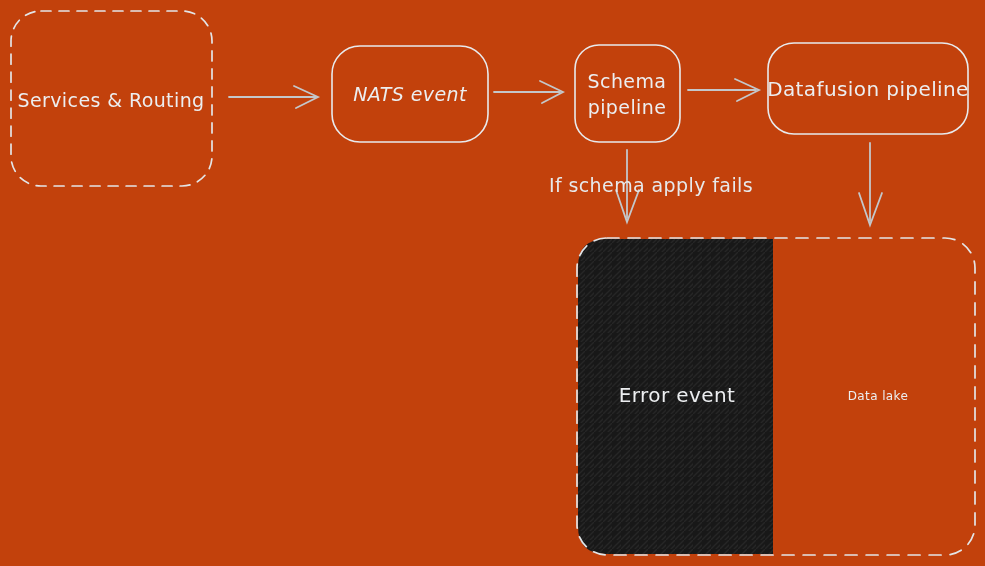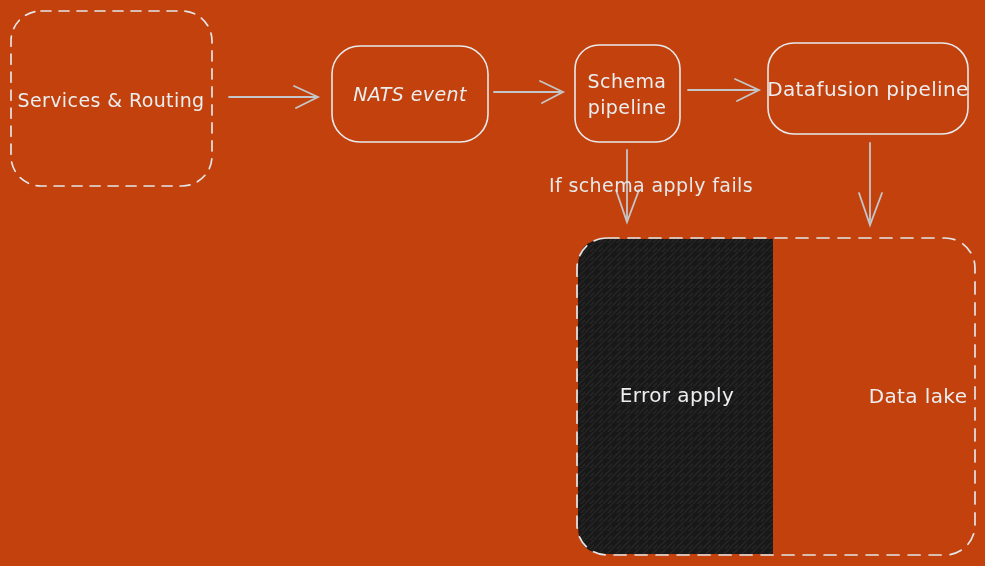--- a/index.html
+++ b/index.html
@@ -97,17 +97,17 @@
 
   <div class="node-label" style="left:627px; top:94px;text-align:center;">
     <div>Schema</div>
     <div>pipeline</div>
   </div>
 
   <div class="node-label" style="left:868px; top:89px; font-size:20px;">Datafusion pipeline</div>
 
   <div class="edge-label" style="left:632px; top:185px;margin-left:19px;">If schema apply fails</div>
 
-  <div class="node-label" style="left:677px; top:395px; font-size:20px;">Error apply</div>
+  <div class="node-label" style="left:677px; top:395px; font-size:20px;">Error event</div>
 
-  <div class="node-label" style="left:918px; top:396px; font-size:20px;">Data lake</div>
+  <div class="node-label" style="left:878px; top:396px; font-size:12px;">Data lake</div>
 
 </div>
 
 </body></html>

